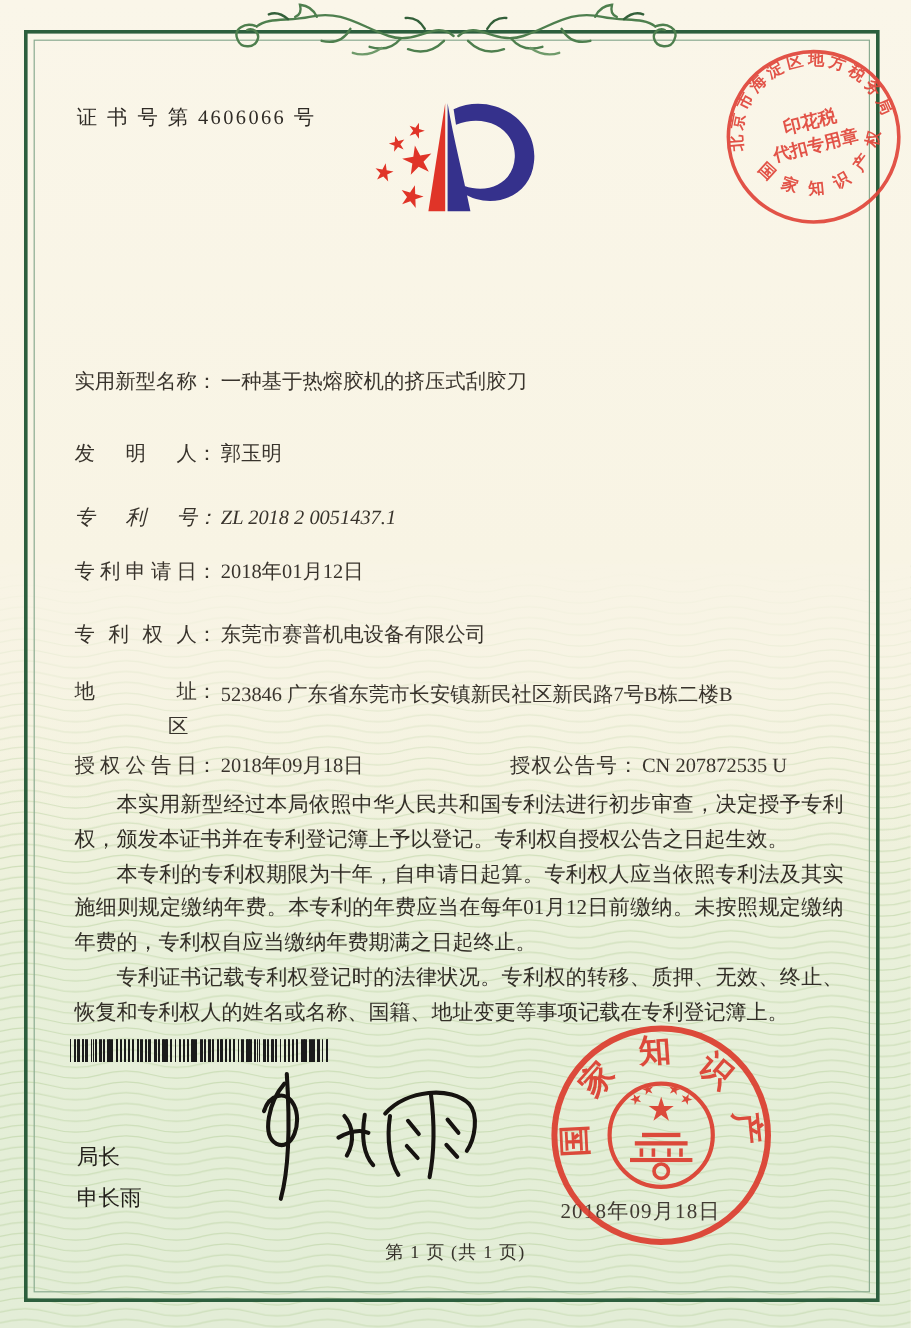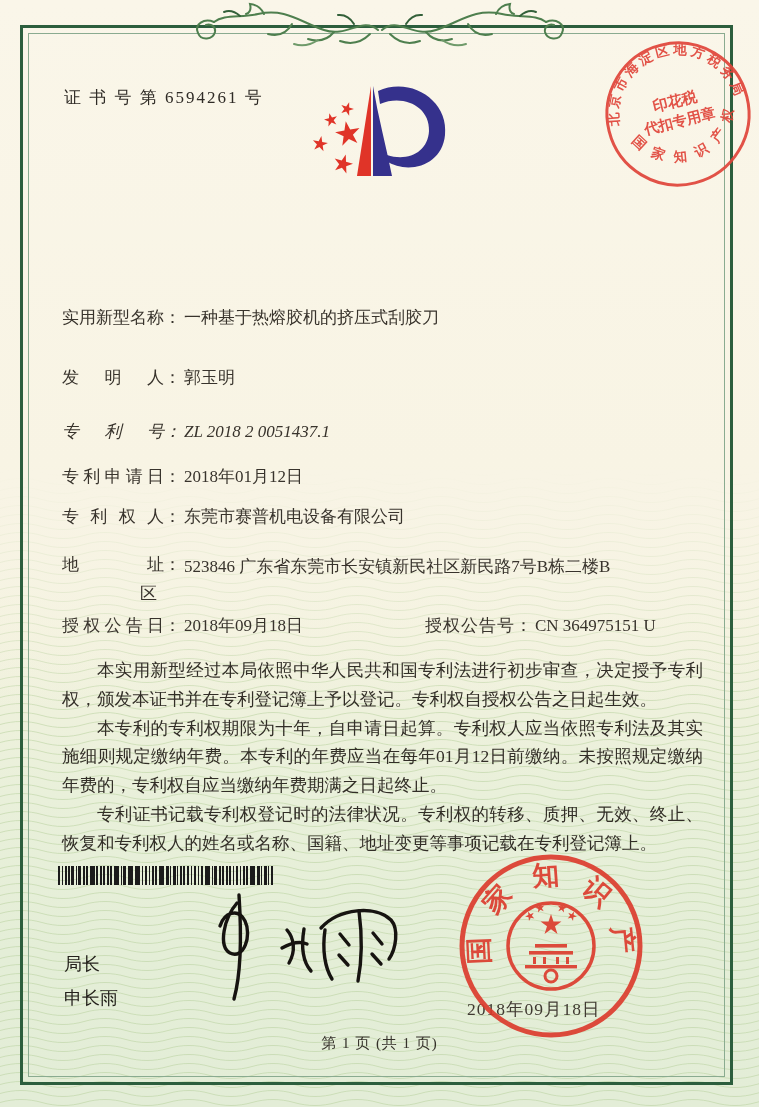--- a/index.html
+++ b/index.html
@@ -39,21 +39,21 @@
   .fields{position:absolute;left:62px;top:306px;width:644px;z-index:3;font-size:17px;line-height:24px;}
   .frow{margin:0 0 0 0;white-space:nowrap;}
   .flabel{
     display:inline-block;width:102px;vertical-align:top;
     text-align:justify;text-align-last:justify;-moz-text-align-last:justify;
   }
   .fcolon{display:inline-block;width:20px;vertical-align:top;}
   .fvalue{display:inline-block;vertical-align:top;white-space:normal;}
   .addr .fvalue{width:482px;margin-left:-44px;text-indent:44px;line-height:27px;}
   .r1{margin-bottom:36px;}.r2{margin-bottom:30px;}.r3{margin-bottom:21px;font-style:italic;}
-  .r4{margin-bottom:16px;}.r5{margin-bottom:24px;}.r6{margin-bottom:7px;}
+  .r4{margin-bottom:28px;}.r5{margin-bottom:24px;}.r6{margin-bottom:7px;}
   .frow7{position:relative;}
   .fright{position:absolute;left:363px;top:0;white-space:nowrap;}
   .fright .flabel2{display:inline-block;vertical-align:top;letter-spacing:1px;}
   .paras{
     position:absolute;left:62px;top:656px;width:641px;z-index:3;
     font-size:17.5px;line-height:28.8px;text-align:justify;color:#322e27;
   }
   .paras p{margin:0;text-indent:2em;}
   .barcode{
     position:absolute;left:58px;top:866px;width:216px;height:19px;z-index:3;
@@ -111,21 +111,21 @@
         <path d="M312,14 q4,-9 14,-10 q-2,8 4,10"></path>
         <path d="M336,16 q8,-7 16,-4" stroke="#33603a"></path>
         <path d="M222,24 q6,-10 16,-9" stroke="#33603a"></path>
         <path d="M258,40 q12,8 24,4" stroke="#6f9a6a"></path>
       </g>
     </defs>
     <use href="#drg"></use>
     <use href="#drg" transform="matrix(-1,0,0,1,392,0)"></use>
   </svg>
 
-  <div class="cert-no">证 书 号 第 6594261 号</div>
+  <div class="cert-no">证 书 号 第 4606066 号</div>
 
   <svg class="logo" viewBox="0 0 158 142" xmlns="http://www.w3.org/2000/svg">
     <defs>
       <path id="st1" d="M0,-1 L0.2245,-0.309 L0.951,-0.309 L0.3633,0.118 L0.5878,0.809 L0,0.382 L-0.5878,0.809 L-0.3633,0.118 L-0.951,-0.309 L-0.2245,-0.309 Z"></path>
     </defs>
     <path d="M78,33 C110,18 149,42 145,77 C142,108 108,117 86,103 L87,97 C108,104 128,94 129,73 C130,49 104,36 80,46 Z" fill="#35318c"></path>
     <polygon points="71,28 57,118 71,118" fill="#e03428"></polygon>
     <path d="M73,28 L73,118 L92,118 C86,88 78,58 73,28 Z" fill="#35318c"></path>
     <use href="#st1" transform="translate(47,51) rotate(18) scale(7)" fill="#e03428"></use>
     <use href="#st1" transform="translate(31,62) rotate(-14) scale(7)" fill="#e03428"></use>
@@ -168,21 +168,21 @@
       <span class="flabel">专利权人</span><span class="fcolon">：</span><span class="fvalue">东莞市赛普机电设备有限公司</span>
     </div>
     <div class="frow r6 addr">
       <span class="flabel">地址</span><span class="fcolon">：</span><span class="fvalue">523846 广东省东莞市长安镇新民社区新民路7号B栋二楼B区</span>
     </div>
     <div class="frow frow7">
       <span>
         <span class="flabel">授权公告日</span><span class="fcolon">：</span><span class="fvalue">2018年09月18日</span>
       </span>
       <span class="fright">
-        <span class="flabel2">授权公告号</span><span class="fcolon">：</span><span class="fvalue">CN 364975151 U</span>
+        <span class="flabel2">授权公告号</span><span class="fcolon">：</span><span class="fvalue">CN 207872535 U</span>
       </span>
     </div>
   </div>
 
   <div class="paras">
     <p>本实用新型经过本局依照中华人民共和国专利法进行初步审查，决定授予专利权，颁发本证书并在专利登记簿上予以登记。专利权自授权公告之日起生效。</p>
     <p>本专利的专利权期限为十年，自申请日起算。专利权人应当依照专利法及其实施细则规定缴纳年费。本专利的年费应当在每年01月12日前缴纳。未按照规定缴纳年费的，专利权自应当缴纳年费期满之日起终止。</p>
     <p>专利证书记载专利权登记时的法律状况。专利权的转移、质押、无效、终止、恢复和专利权人的姓名或名称、国籍、地址变更等事项记载在专利登记簿上。</p>
   </div>
 

